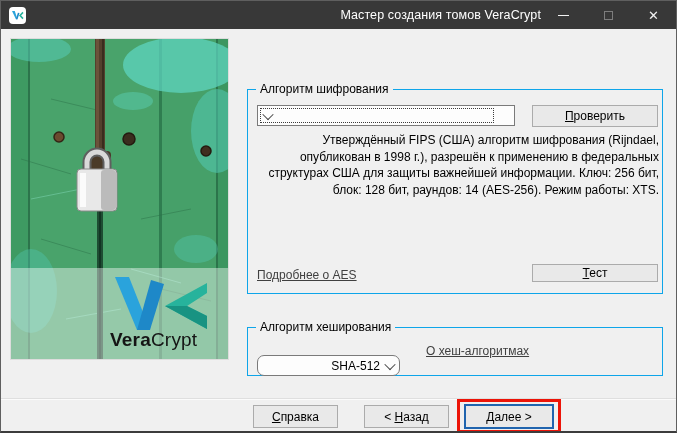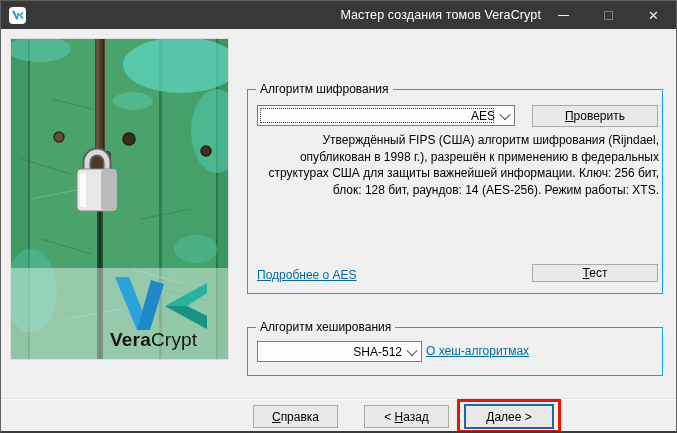--- a/index.html
+++ b/index.html
@@ -27,33 +27,33 @@
   .page-title{position:absolute;left:240px;top:38px;font-family:"Liberation Serif",serif;
     font-size:22px;color:#000;}
   .groupbox{position:absolute;border:1px solid #0ea5e9;box-sizing:border-box;}
   #group-encryption{left:246px;top:88px;width:416px;height:205px;}
   #group-hash{left:246px;top:326px;width:416px;height:49px;}
   .groupbox-label{position:absolute;top:-8px;left:8px;background:#f0f0f0;padding:0 4px;
     font-size:12px;color:#000;white-space:nowrap;}
   .combo{position:absolute;height:21px;background:#fdfdfd;border:1px solid #7a7a7a;
     box-sizing:border-box;display:flex;align-items:center;cursor:default;}
   #combo-encryption{left:9px;top:15px;width:258px;}
-  #combo-hash{left:9px;top:13px;width:165px;}
+  #combo-hash{left:9px;top:27px;width:143px;border-radius:7px;}
   .combo-value{flex:1;padding-left:5px;font-size:12px;color:#000;white-space:nowrap;position:relative;z-index:1;}
   .combo-chevron{width:19px;display:flex;align-items:center;justify-content:center;flex:none;}
   .chev{width:7px;height:7px;border-right:1.4px solid #454545;border-bottom:1.4px solid #454545;
     transform:rotate(45deg) translate(-1px,-1px);}
   .focus-marquee{position:absolute;left:2px;top:2px;bottom:2px;right:20px;border:1px dotted #3c3c3c;}
   .btn{position:absolute;background:#e9e9e9;border:1px solid #ababab;box-sizing:border-box;
     display:flex;align-items:center;justify-content:center;font-size:12px;color:#000;
     font-family:"Liberation Sans",sans-serif;cursor:default;white-space:nowrap;}
   #btn-benchmark{left:284px;top:15px;width:126px;height:22px;}
   #btn-test{left:284px;top:174px;width:126px;height:18px;}
   .description{position:absolute;left:9px;top:42px;width:402px;font-size:12px;line-height:16.5px;color:#000;}
-  .link{font-size:12px;color:#0369a1;text-decoration:underline;cursor:default;white-space:nowrap;}
+  .link{font-size:12px;color:#404040;text-decoration:underline;cursor:default;white-space:nowrap;}
   #link-more{position:absolute;left:9px;top:178px;}
   #link-hash{position:absolute;left:178px;top:16px;}
   .accel{text-decoration:underline;}
   
   .separator{position:absolute;left:0;right:0;top:397px;height:1px;background:#dfdfdf;
     border-bottom:1px solid #fbfbfb;}
   #btn-help{left:252px;top:404px;width:85px;height:23px;}
   #btn-back{left:363px;top:404px;width:85px;height:23px;}
   #btn-next{left:463px;top:403px;width:90px;height:25px;border:2px solid #2064ae;}
   #btn-cancel{left:575px;top:404px;width:70px;height:23px;margin-top:32px;}
@@ -132,21 +132,20 @@
     </svg>
     <div class="logo-text"><span class="bold">Vera</span><span>Crypt</span></div>
   </div>
 
 
   <div class="groupbox" id="group-encryption">
     <div class="groupbox-label">Алгоритм шифрования</div>
 
     <div class="combo" id="combo-encryption">
       <span class="focus-marquee"></span>
-      <span class="combo-value">AES</span>
       <span class="combo-chevron">
           <span class="chev"></span>
         </span>
     </div>
 
     <div class="btn" id="btn-benchmark">
         <span><span class="accel">П</span><span>роверить</span></span>
       </div>
 
     <div class="description">Утверждённый FIPS (США) алгоритм шифрования (Rijndael, опубликован в 1998 г.), разрешён к применению в федеральных структурах США для защиты важнейшей информации. Ключ: 256 бит, блок: 128 бит, раундов: 14 (AES-256). Режим работы: XTS.</div>

